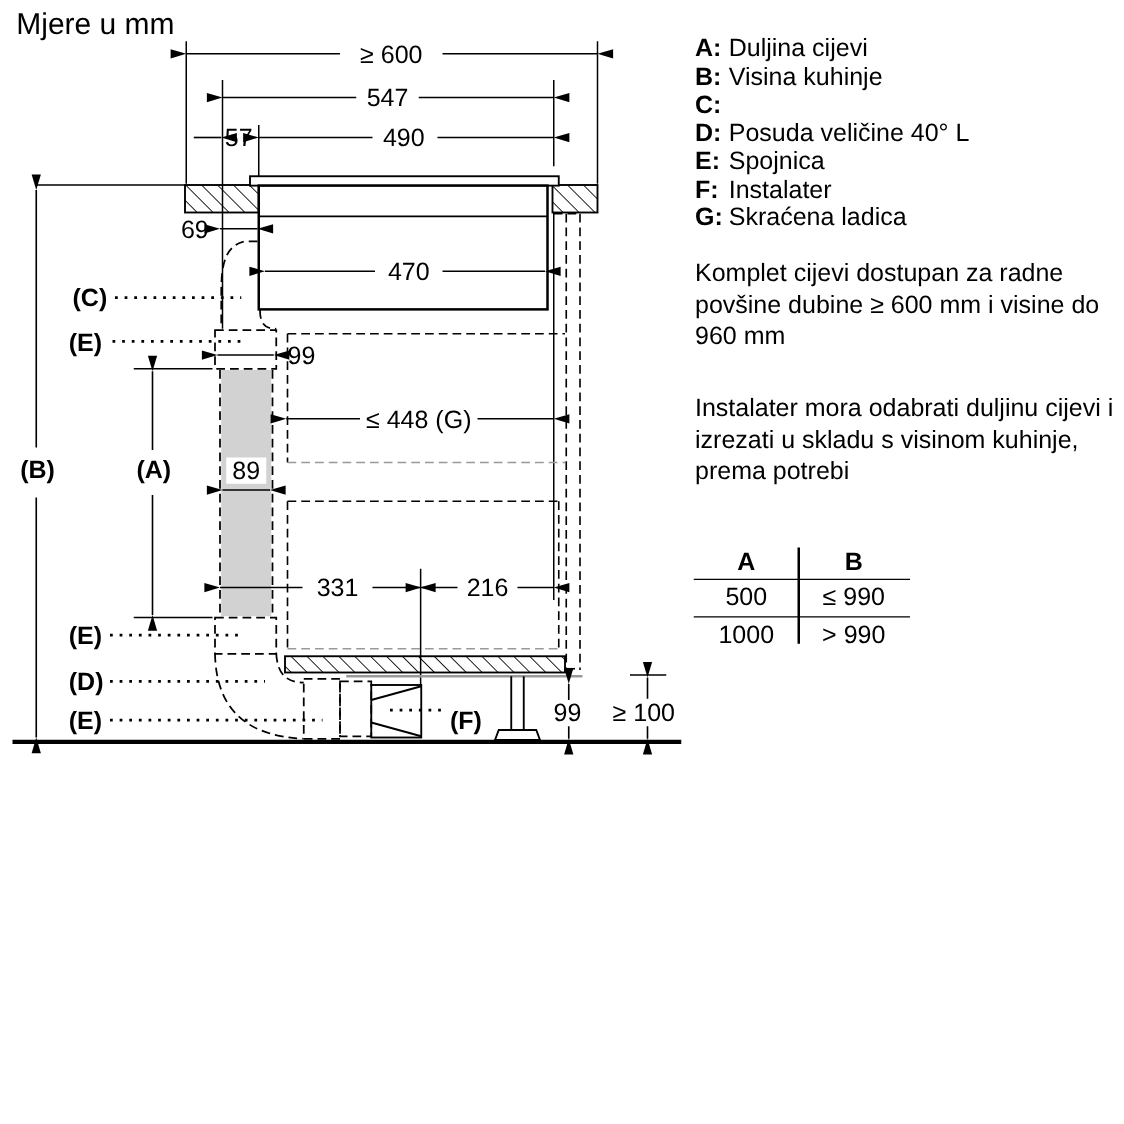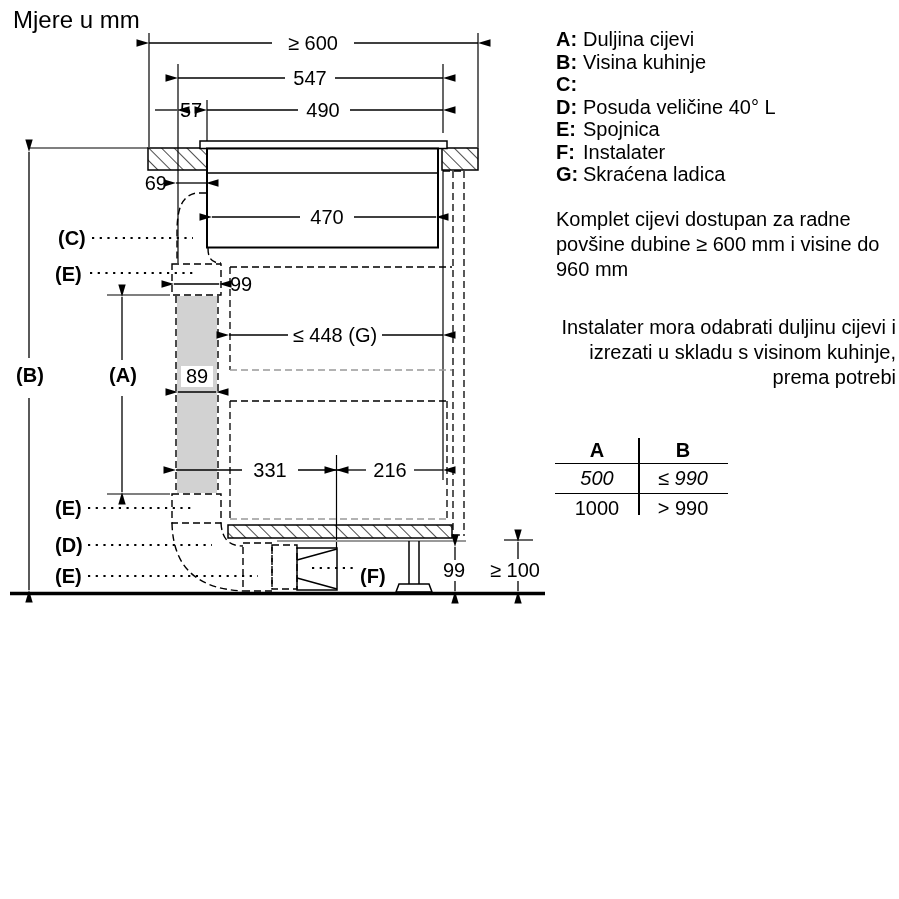--- a/index.html
+++ b/index.html
@@ -10,25 +10,25 @@
   #drawing{left:0;top:0;}
   svg text{font-family:"Liberation Sans",sans-serif;fill:#000;}
   .dimtxt{font-size:20px;}
   .parttxt{font-size:20px;font-weight:bold;}
   
   #legend{left:556px;top:28px;font-size:20px;line-height:22.5px;}
   .leg-row{display:flex;}
   .leg-key{font-weight:bold;width:27px;flex:none;}
   .note{left:556px;width:340px;font-size:20px;line-height:25px;}
   #note1{top:207px;}
-  #note2{top:315px;text-align:right;}
+  #note2{top:315px;}
   #dim-table{left:555px;top:437px;width:173px;position:absolute;font-size:20px;}
   .t-row{display:flex;height:29px;align-items:center;}
   .t-row.head{font-weight:bold;height:26px;border-bottom:1.6px solid #000;}
-  .t-row.mid{border-bottom:1.6px solid #000;font-style:italic;}
+  .t-row.mid{border-bottom:1.6px solid #000;}
   .t-cell{width:84px;text-align:center;flex:none;}
   .t-cell.b{width:88px;}
   #t-divider{position:absolute;left:83px;top:1px;height:77px;width:1.6px;background:#000;}
 </style>
 </head>
 <body>
 
 <div id="title" class="abs">Mjere u mm</div>
 
 <svg id="drawing" class="abs" width="899" height="660" viewBox="0 0 899 660">

